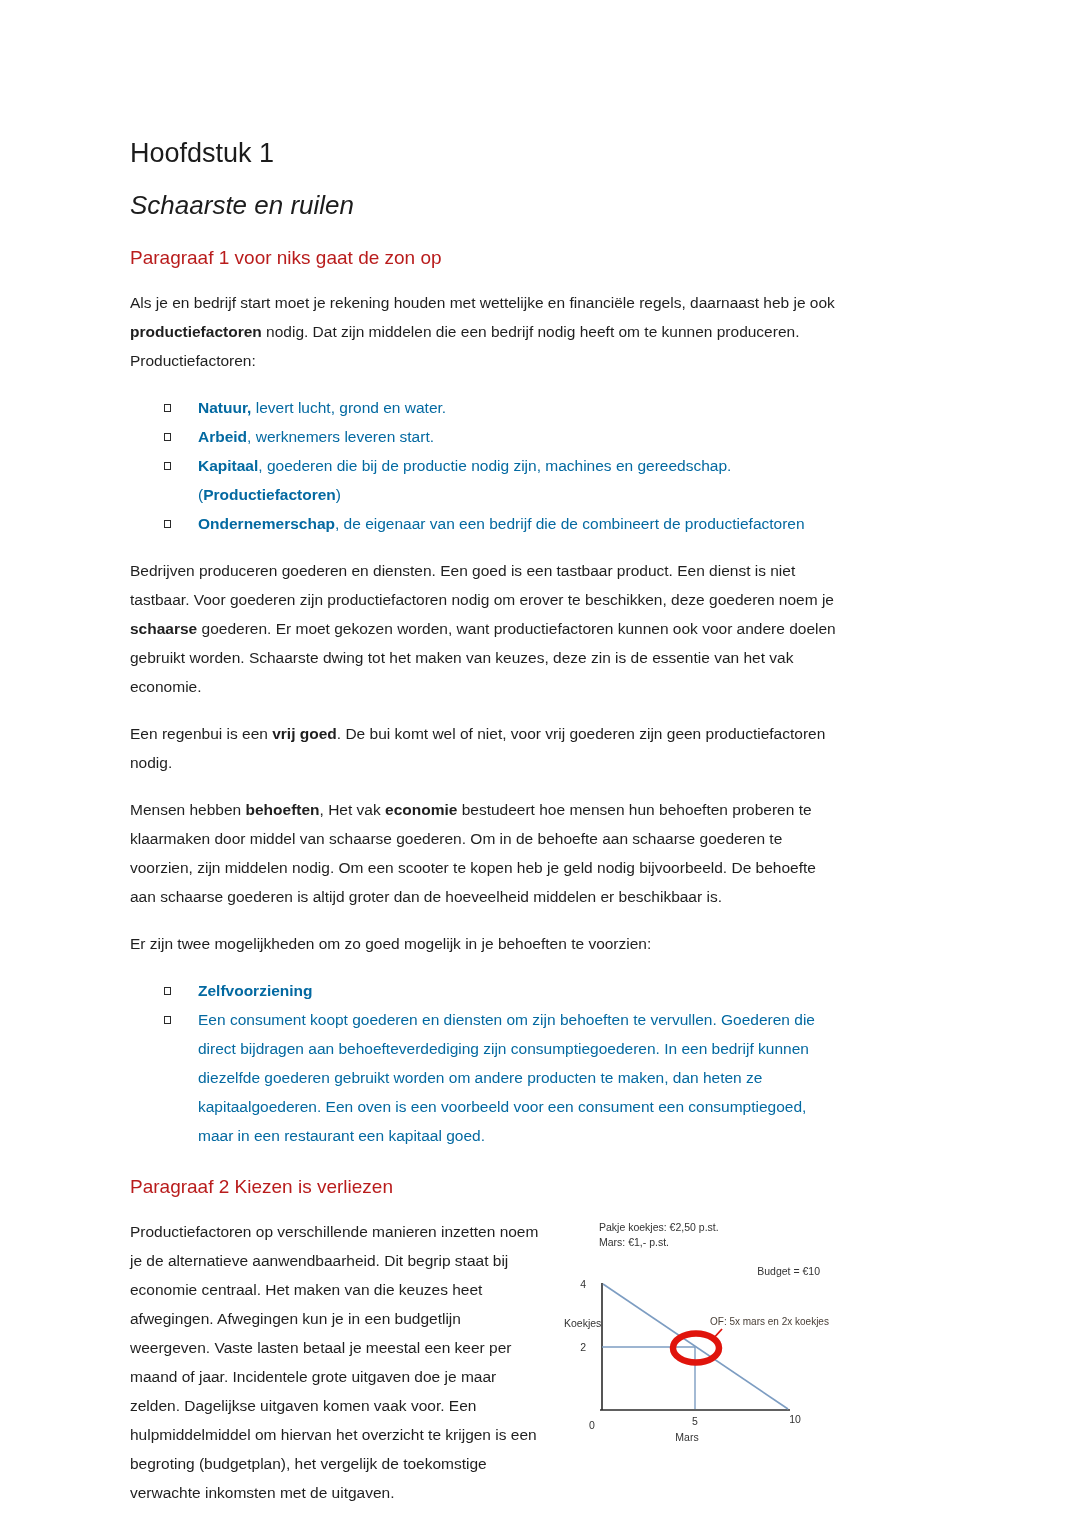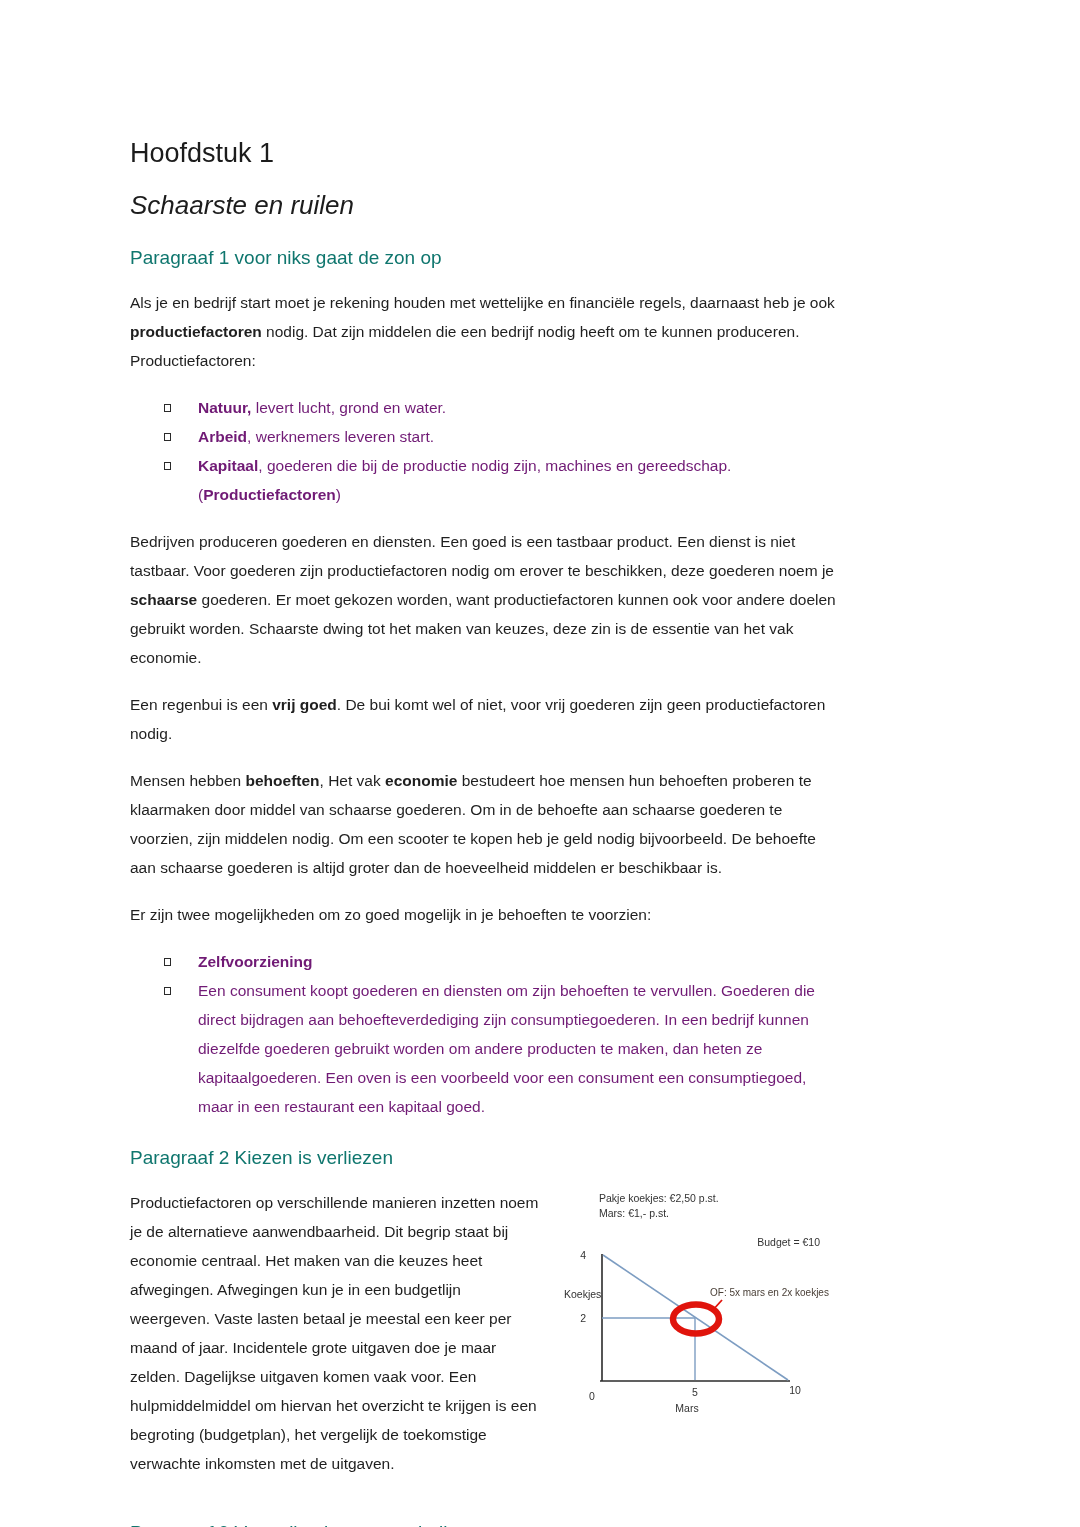--- a/index.html
+++ b/index.html
@@ -13,30 +13,30 @@
     padding:138px 82px 60px 130px;background:#ffffff;
   }
   .b{font-weight:bold;}
   h1.doc-title{
     font-size:27px;font-weight:400;margin:0 0 22px 0;line-height:1.15;color:#1c1c1c;
   }
   h2.doc-subtitle{
     font-size:26px;font-weight:400;font-style:italic;margin:0 0 26px 0;line-height:1.15;color:#1c1c1c;
   }
   h3.para-heading{
-    font-size:19px;font-weight:400;margin:26px 0 18px 0;line-height:1.2;color:#0f766e;
+    font-size:19px;font-weight:400;margin:26px 0 18px 0;line-height:1.2;color:#b91c1c;
   }
   p.body-text{
     font-size:15.5px;line-height:29px;margin:18px 0;color:#1f1f1f;
   }
   ul.square-list{
     list-style:none;margin:16px 0;padding:0 0 0 34px;
   }
   ul.square-list li{
-    position:relative;font-size:15.5px;line-height:29px;padding-left:34px;margin:0;color:#701a75;
+    position:relative;font-size:15.5px;line-height:29px;padding-left:34px;margin:0;color:#0369a1;
   }
   .sq-bullet{
     position:absolute;left:0;top:11px;width:5px;height:6px;
     border:1.5px solid #2a2a2a;background:#fff;display:inline-block;
   }
   .para2-row{
     display:flex;flex-direction:row;align-items:flex-start;margin-top:2px;
   }
   .para2-row p.body-text{width:548px;margin:0;}
   .chart-figure{
@@ -56,20 +56,21 @@
   <h2 class="doc-subtitle">Schaarste en ruilen</h2>
 
   <h3 class="para-heading">Paragraaf 1 voor niks gaat de zon op</h3>
 
   <p class="body-text"><span>Als je en bedrijf start moet je rekening houden met wettelijke en financiële regels, daarnaast heb je ook </span><span class="b">productiefactoren</span><span> nodig. Dat zijn middelen die een bedrijf nodig heeft om te kunnen produceren. Productiefactoren:</span></p>
 
   <ul class="square-list">
     <li><span class="sq-bullet"></span><span><span class="b">Natuur,</span><span> levert lucht, grond en water.</span></span></li>
     <li><span class="sq-bullet"></span><span><span class="b">Arbeid</span><span>, werknemers leveren start.</span></span></li>
     <li><span class="sq-bullet"></span><span><span class="b">Kapitaal</span><span>, goederen die bij de productie nodig zijn, machines en gereedschap. (</span><span class="b">Productiefactoren</span><span>)</span></span></li>
+    <li><span class="sq-bullet"></span><span><span class="b">Ondernemerschap</span><span>, de eigenaar van een bedrijf die de combineert de productiefactoren</span></span></li>
   </ul>
 
   <p class="body-text"><span>Bedrijven produceren goederen en diensten. Een goed is een tastbaar product. Een dienst is niet tastbaar. Voor goederen zijn productiefactoren nodig om erover te beschikken, deze goederen noem je </span><span class="b">schaarse</span><span> goederen. Er moet gekozen worden, want productiefactoren kunnen ook voor andere doelen gebruikt worden. Schaarste dwing tot het maken van keuzes, deze zin is de essentie van het vak economie.</span></p>
 
   <p class="body-text"><span>Een regenbui is een </span><span class="b">vrij goed</span><span>. De bui komt wel of niet, voor vrij goederen zijn geen productiefactoren nodig.</span></p>
 
   <p class="body-text"><span>Mensen hebben </span><span class="b">behoeften</span><span>, Het vak </span><span class="b">economie</span><span> bestudeert hoe mensen hun behoeften proberen te klaarmaken door middel van schaarse goederen. Om in de behoefte aan schaarse goederen te voorzien, zijn middelen nodig. Om een scooter te kopen heb je geld nodig bijvoorbeeld. De behoefte aan schaarse goederen is altijd groter dan de hoeveelheid middelen er beschikbaar is.</span></p>
 
   <p class="body-text"><span>Er zijn twee mogelijkheden om zo goed mogelijk in je behoeften te voorzien:</span></p>
 

